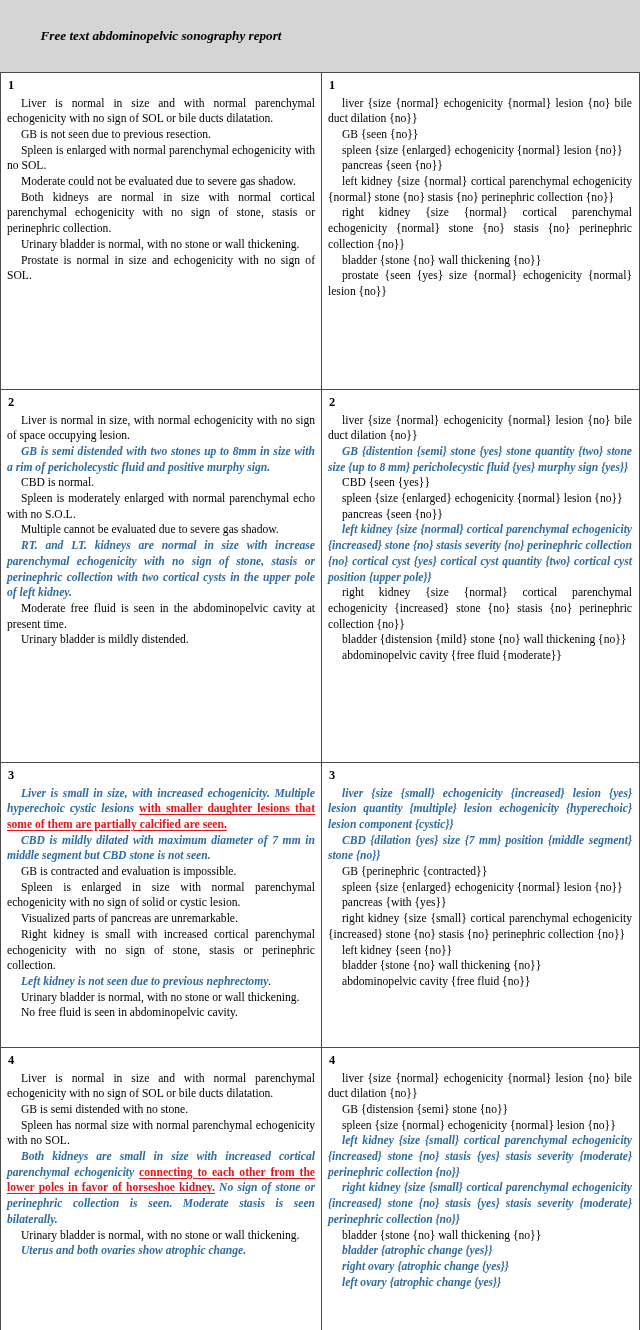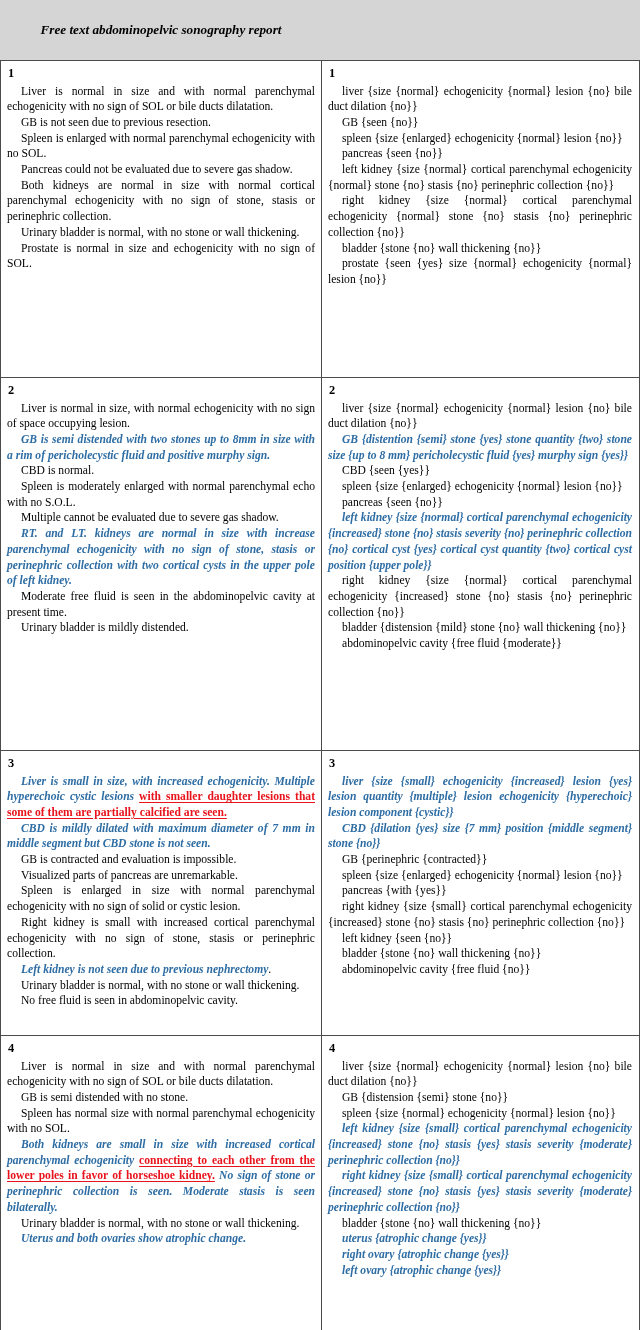--- a/index.html
+++ b/index.html
@@ -17,21 +17,21 @@
   .page {
     width: 640px;
     height: 1330px;
     position: relative;
     box-sizing: border-box;
   }
   
   .thead {
     display: flex;
     width: 640px;
-    height: 60px;
+    height: 72px;
     background: #d5d5d5;
     box-sizing: border-box;
   }
   .thead .hcell {
     box-sizing: border-box;
     display: flex;
     align-items: center;
     justify-content: center;
     text-align: center;
     font-weight: bold;
@@ -116,21 +116,21 @@
     </div>
   </div>
 
   <div class="tbody" id="tbody">
       <div class="trow r1">
         <div class="tcell left">
           <div class="rownum">1</div>
           <p class="para"><span>Liver is normal in size and with normal parenchymal echogenicity with no sign of SOL or bile ducts dilatation.</span></p>
           <p class="para"><span>GB is not seen due to previous resection.</span></p>
           <p class="para"><span>Spleen is enlarged with normal parenchymal echogenicity with no SOL.</span></p>
-          <p class="para"><span>Pancreas could not be evaluated due to severe gas shadow.</span></p>
+          <p class="para"><span>Moderate could not be evaluated due to severe gas shadow.</span></p>
           <p class="para"><span>Both kidneys are normal in size with normal cortical parenchymal echogenicity with no sign of stone, stasis or perinephric collection.</span></p>
           <p class="para"><span>Urinary bladder is normal, with no stone or wall thickening.</span></p>
           <p class="para"><span>Prostate is normal in size and echogenicity with no sign of SOL.</span></p>
         </div>
         <div class="tcell right">
           <div class="rownum">1</div>
           <p class="para"><span>liver {size {normal} echogenicity {normal} lesion {no} bile duct dilation {no}}</span></p>
           <p class="para"><span>GB {seen {no}}</span></p>
           <p class="para"><span>spleen {size {enlarged} echogenicity {normal} lesion {no}}</span></p>
           <p class="para"><span>pancreas {seen {no}}</span></p>
@@ -164,22 +164,22 @@
           <p class="para"><span>bladder {distension {mild} stone {no} wall thickening {no}}</span></p>
           <p class="para"><span>abdominopelvic cavity {free fluid {moderate}}</span></p>
         </div>
       </div>
       <div class="trow r3">
         <div class="tcell left">
           <div class="rownum">3</div>
           <p class="para"><span class="hl">Liver is small in size, with increased echogenicity. Multiple hyperechoic cystic lesions </span><span class="red">with smaller daughter lesions that some of them are partially calcified are seen.</span></p>
           <p class="para"><span class="hl">CBD is mildly dilated with maximum diameter of 7 mm in middle segment but CBD stone is not seen.</span></p>
           <p class="para"><span>GB is contracted and evaluation is impossible.</span></p>
+          <p class="para"><span>Spleen is enlarged in size with normal parenchymal echogenicity with no sign of solid or cystic lesion.</span></p>
           <p class="para"><span>Visualized parts of pancreas are unremarkable.</span></p>
-          <p class="para"><span>Spleen is enlarged in size with normal parenchymal echogenicity with no sign of solid or cystic lesion.</span></p>
           <p class="para"><span>Right kidney is small with increased cortical parenchymal echogenicity with no sign of stone, stasis or perinephric collection.</span></p>
           <p class="para"><span class="hl">Left kidney is not seen due to previous nephrectomy</span><span>.</span></p>
           <p class="para"><span>Urinary bladder is normal, with no stone or wall thickening.</span></p>
           <p class="para"><span>No free fluid is seen in abdominopelvic cavity.</span></p>
         </div>
         <div class="tcell right">
           <div class="rownum">3</div>
           <p class="para"><span class="hl">liver {size {small} echogenicity {increased} lesion {yes} lesion quantity {multiple} lesion echogenicity {hyperechoic} lesion component {cystic}}</span></p>
           <p class="para"><span class="hl">CBD {dilation {yes} size {7 mm} position {middle segment} stone {no}}</span></p>
           <p class="para"><span>GB {perinephric {contracted}}</span></p>
@@ -202,20 +202,20 @@
           <p class="para"><span class="hl">Uterus and both ovaries show atrophic change.</span></p>
         </div>
         <div class="tcell right">
           <div class="rownum">4</div>
           <p class="para"><span>liver {size {normal} echogenicity {normal} lesion {no} bile duct dilation {no}}</span></p>
           <p class="para"><span>GB {distension {semi} stone {no}}</span></p>
           <p class="para"><span>spleen {size {normal} echogenicity {normal} lesion {no}}</span></p>
           <p class="para"><span class="hl">left kidney {size {small} cortical parenchymal echogenicity {increased} stone {no} stasis {yes} stasis severity {moderate} perinephric collection {no}}</span></p>
           <p class="para"><span class="hl">right kidney {size {small} cortical parenchymal echogenicity {increased} stone {no} stasis {yes} stasis severity {moderate} perinephric collection {no}}</span></p>
           <p class="para"><span>bladder {stone {no} wall thickening {no}}</span></p>
-          <p class="para"><span class="hl">uterus {atrophic change {yes}}</span></p>
+          <p class="para"><span class="hl">bladder {atrophic change {yes}}</span></p>
           <p class="para"><span class="hl">right ovary {atrophic change {yes}}</span></p>
           <p class="para"><span class="hl">left ovary {atrophic change {yes}}</span></p>
         </div>
       </div>
     </div>
 
 </div>
 
 </body></html>

